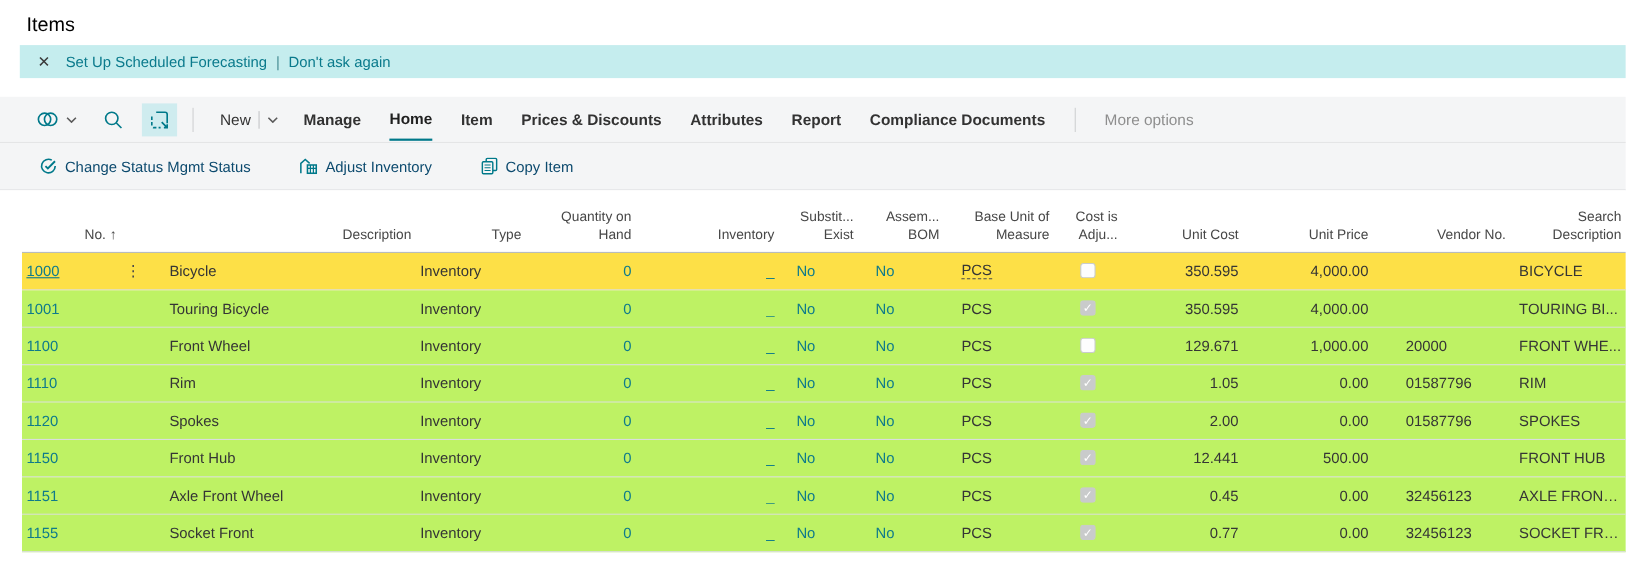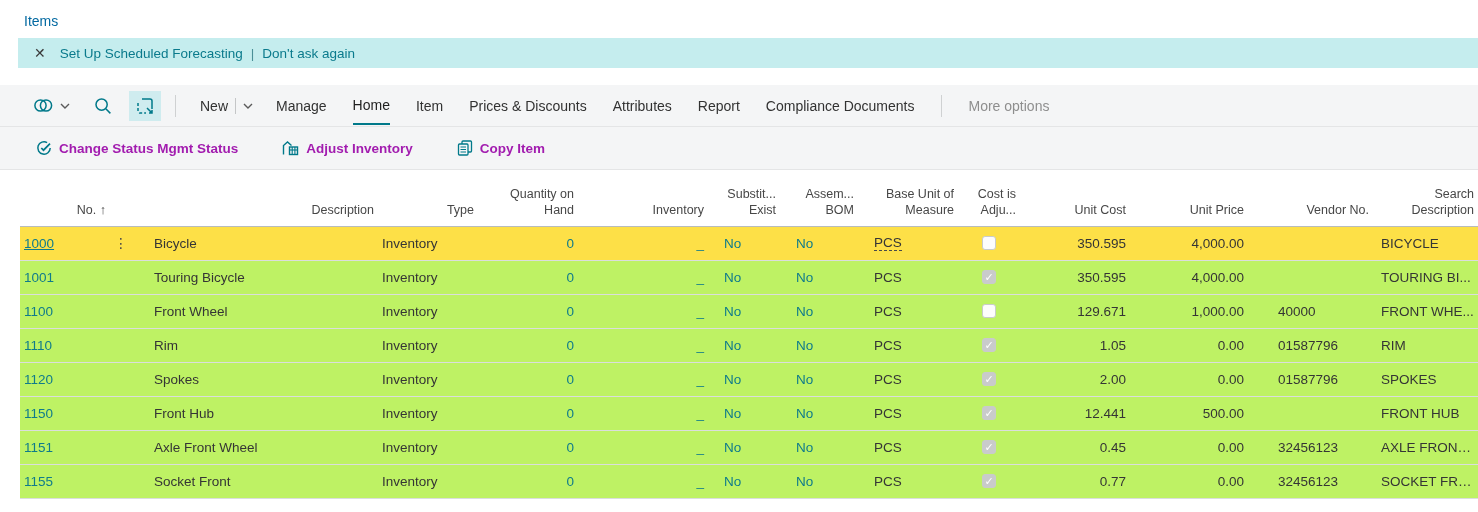--- a/index.html
+++ b/index.html
@@ -1,48 +1,48 @@
 <!DOCTYPE html>
 <html><head>
 <meta charset="utf-8">
 <style>
   * { margin:0; padding:0; box-sizing:border-box; }
   html,body { width:1478px; height:512px; overflow:hidden; background:#ffffff;
     font-family:"Liberation Sans","DejaVu Sans",sans-serif; color:#2f2f2f; }
 
   
   .title-bar { padding:12px 0 8px 24px; }
-  .page-title { font-size:14px; color:#0369a1; }
+  .page-title { font-size:18px; color:#000000; }
 
   
   .banner { margin-left:18px; height:30px; background:#c5edee; display:flex;
     align-items:center; font-size:13.5px; color:#2e2e2e; }
   .banner .close-x { margin:0 14px 0 16px; font-size:14px; color:#3a3a3a; cursor:pointer; }
   .banner .msg { margin-right:28px; }
   .banner a { color:#0a7a8c; text-decoration:none; cursor:pointer; }
   .banner .sep { margin:0 8px; color:#4a8f97; }
 
   
   .bars { margin-top:17px; background:#f4f5f6; }
   .command-bar { height:42px; display:flex; align-items:center; padding-left:26px;
     font-size:14px; color:#323232; border-bottom:1px solid #e4e5e6; }
   .icon-btn { display:flex; align-items:center; padding:6px 7px; cursor:pointer; }
   .icon-btn.highlight { background:#cfecef; }
   .vdivider { width:1px; height:22px; background:#cfd1d2; margin:0 14px; }
   .thin-div { width:1px; height:16px; background:#c4c6c7; margin:0 7px; }
   .new-group { display:flex; align-items:center; margin:0 10px; cursor:pointer; }
-  .menu-item { margin:0 13px; cursor:pointer; padding:10px 0; }
+  .menu-item { margin:0 13px; cursor:pointer; padding:10px 0;font-weight:bold; }
   .menu-item.active { border-bottom:2.5px solid #00798a; color:#1f1f1f; }
   .more-options { color:#8e8e8e; margin-left:12px; cursor:pointer; }
   .chev { margin-left:5px; }
 
   
   .action-bar { height:43px; display:flex; align-items:center; padding-left:36px;
     font-size:13.5px; border-bottom:1px solid #e4e5e6; }
-  .action { display:flex; align-items:center; margin-right:44px; cursor:pointer; color:#a21caf;font-weight:bold; }
+  .action { display:flex; align-items:center; margin-right:44px; cursor:pointer; color:#0c4a6e; }
   .action svg { margin-right:7px; }
 
   
   .table { background:#fff; }
   .grid-row { display:grid; margin-left:20px;
     grid-template-columns:90px 40px 228px 100px 100px 130px 72px 78px 100px 62px 110px 118px 125px 1fr; }
   .thead { padding-top:16px; align-items:end; border-bottom:1px solid #b8bcbc;
     font-size:12.5px; color:#474747; }
   .thead .cell { padding-bottom:7px; white-space:pre-line; line-height:1.3;text-align:right; }
   .cell { padding:0 4px; overflow:hidden; white-space:nowrap; text-overflow:ellipsis; }
@@ -232,21 +232,21 @@
     <div class="cell num link">0</div>
     <div class="cell num link">_</div>
     <div class="cell pad16 link">No</div>
     <div class="cell pad16 link">No</div>
     <div class="cell pad16">PCS</div>
     <div class="cell c-chk">
         <span class="checkbox" data-checked="false"></span>
       </div>
     <div class="cell num">129.671</div>
     <div class="cell num">1,000.00</div>
-    <div class="cell pad30">40000</div>
+    <div class="cell pad30">20000</div>
     <div class="cell pad8">FRONT WHE...</div>
   </div>
 
   <div class="grid-row trow">
     <div class="cell"><span class="rowlink">1110</span></div>
     <div class="cell"></div>
     <div class="cell">Rim</div>
     <div class="cell">Inventory</div>
     <div class="cell num link">0</div>
     <div class="cell num link">_</div>

